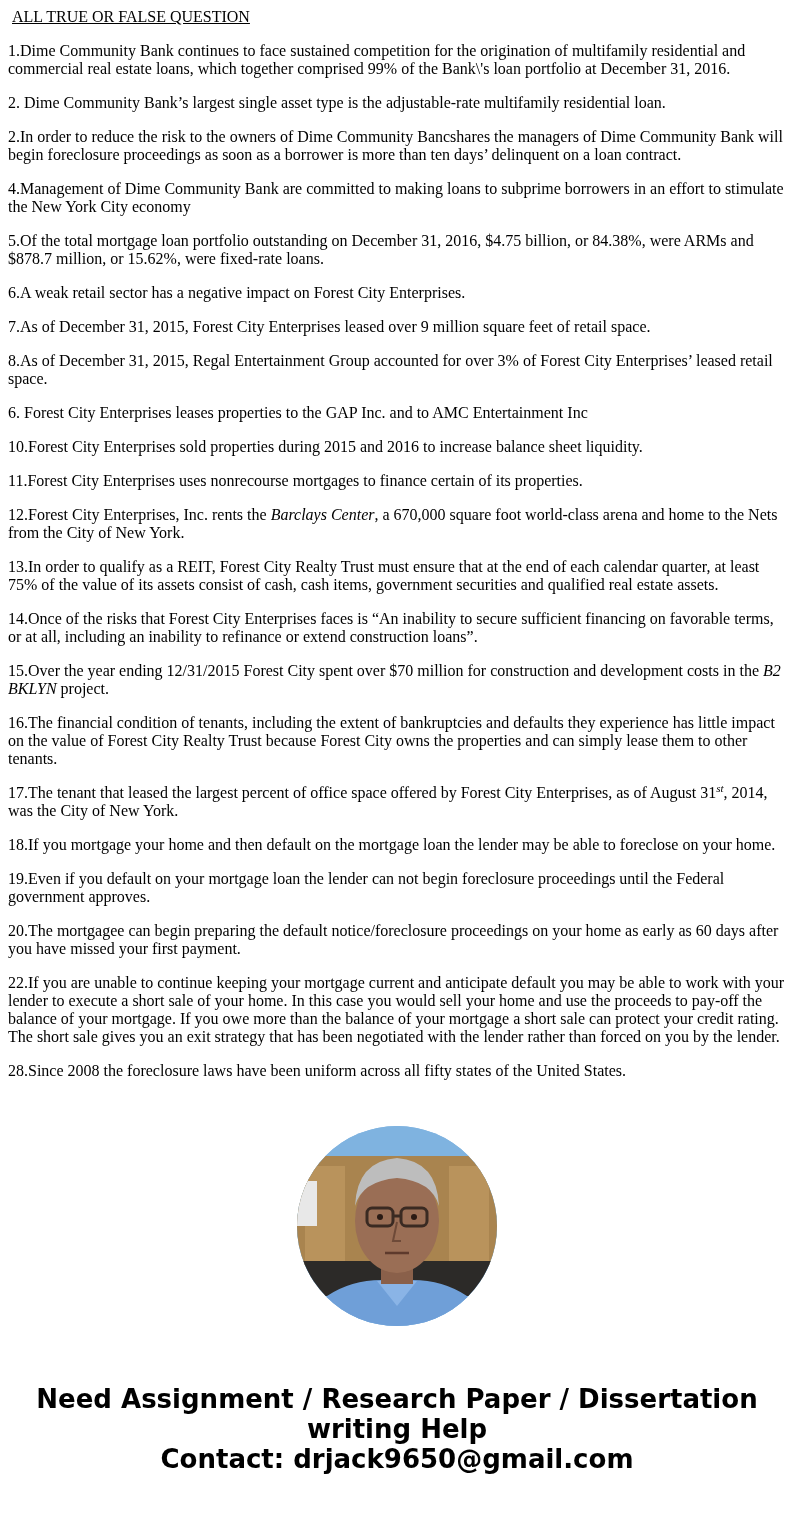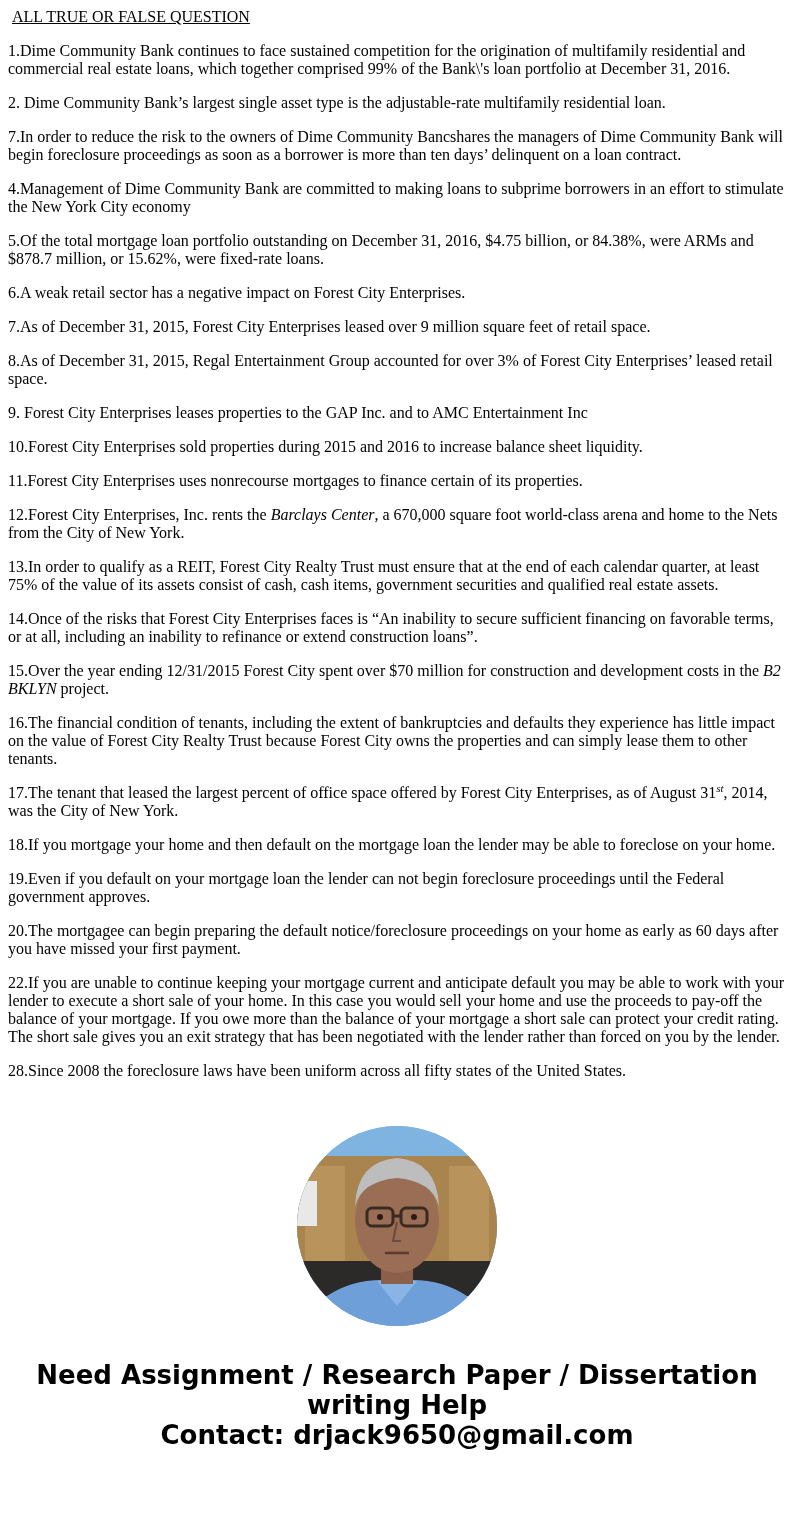--- a/index.html
+++ b/index.html
@@ -41,46 +41,46 @@
       height: 200px;
       border-radius: 50%;
       overflow: hidden;
       position: relative;
       background: #7fb3e0;
     }
     .avatar svg {
       display: block;
     }
     .footer {
-      margin-top: 34px;
+      margin-top: 58px;
       text-align: center;
       font-family: "DejaVu Sans", sans-serif;
       font-weight: bold;
       font-size: 26px;
       line-height: 30px;
       color: #000000;
       padding: 0 20px;
     }
     .footer div { margin: 0; }
   </style>
 </head>
 <body>
 
 <div class="content">
   <p class="heading">ALL TRUE OR FALSE QUESTION</p>
 
   <p class="q">1.Dime Community Bank continues to face sustained competition for the origination of multifamily residential and commercial real estate loans, which together comprised 99% of the Bank\'s loan portfolio at December 31, 2016.</p>
   <p class="q">2. Dime Community Bank’s largest single asset type is the adjustable-rate multifamily residential loan.</p>
-  <p class="q">7.In order to reduce the risk to the owners of Dime Community Bancshares the managers of Dime Community Bank will begin foreclosure proceedings as soon as a borrower is more than ten days’ delinquent on a loan contract.</p>
+  <p class="q">2.In order to reduce the risk to the owners of Dime Community Bancshares the managers of Dime Community Bank will begin foreclosure proceedings as soon as a borrower is more than ten days’ delinquent on a loan contract.</p>
   <p class="q">4.Management of Dime Community Bank are committed to making loans to subprime borrowers in an effort to stimulate the New York City economy</p>
   <p class="q">5.Of the total mortgage loan portfolio outstanding on December 31, 2016, $4.75 billion, or 84.38%, were ARMs and $878.7 million, or 15.62%, were fixed-rate loans.</p>
   <p class="q">6.A weak retail sector has a negative impact on Forest City Enterprises.</p>
   <p class="q">7.As of December 31, 2015, Forest City Enterprises leased over 9 million square feet of retail space.</p>
   <p class="q">8.As of December 31, 2015, Regal Entertainment Group accounted for over 3% of Forest City Enterprises’ leased retail space.</p>
-  <p class="q">9. Forest City Enterprises leases properties to the GAP Inc. and to AMC Entertainment Inc</p>
+  <p class="q">6. Forest City Enterprises leases properties to the GAP Inc. and to AMC Entertainment Inc</p>
   <p class="q">10.Forest City Enterprises sold properties during 2015 and 2016 to increase balance sheet liquidity.</p>
   <p class="q">11.Forest City Enterprises uses nonrecourse mortgages to finance certain of its properties.</p>
   <p class="q"><span>12.Forest City Enterprises, Inc. rents the </span><em>Barclays Center</em><span>, a 670,000 square foot world-class arena and home to the Nets from the City of New York.</span></p>
   <p class="q">13.In order to qualify as a REIT, Forest City Realty Trust must ensure that at the end of each calendar quarter, at least 75% of the value of its assets consist of cash, cash items, government securities and qualified real estate assets.</p>
   <p class="q">14.Once of the risks that Forest City Enterprises faces is “An inability to secure sufficient financing on favorable terms, or at all, including an inability to refinance or extend construction loans”.</p>
   <p class="q"><span>15.Over the year ending 12/31/2015 Forest City spent over $70 million for construction and development costs in the </span><em>B2 BKLYN</em><span> project.</span></p>
   <p class="q">16.The financial condition of tenants, including the extent of bankruptcies and defaults they experience has little impact on the value of Forest City Realty Trust because Forest City owns the properties and can simply lease them to other tenants.</p>
   <p class="q"><span>17.The tenant that leased the largest percent of office space offered by Forest City Enterprises, as of August 31</span><sup>st</sup><span>, 2014, was the City of New York.</span></p>
   <p class="q">18.If you mortgage your home and then default on the mortgage loan the lender may be able to foreclose on your home.</p>
   <p class="q">19.Even if you default on your mortgage loan the lender can not begin foreclosure proceedings until the Federal government approves.</p>

